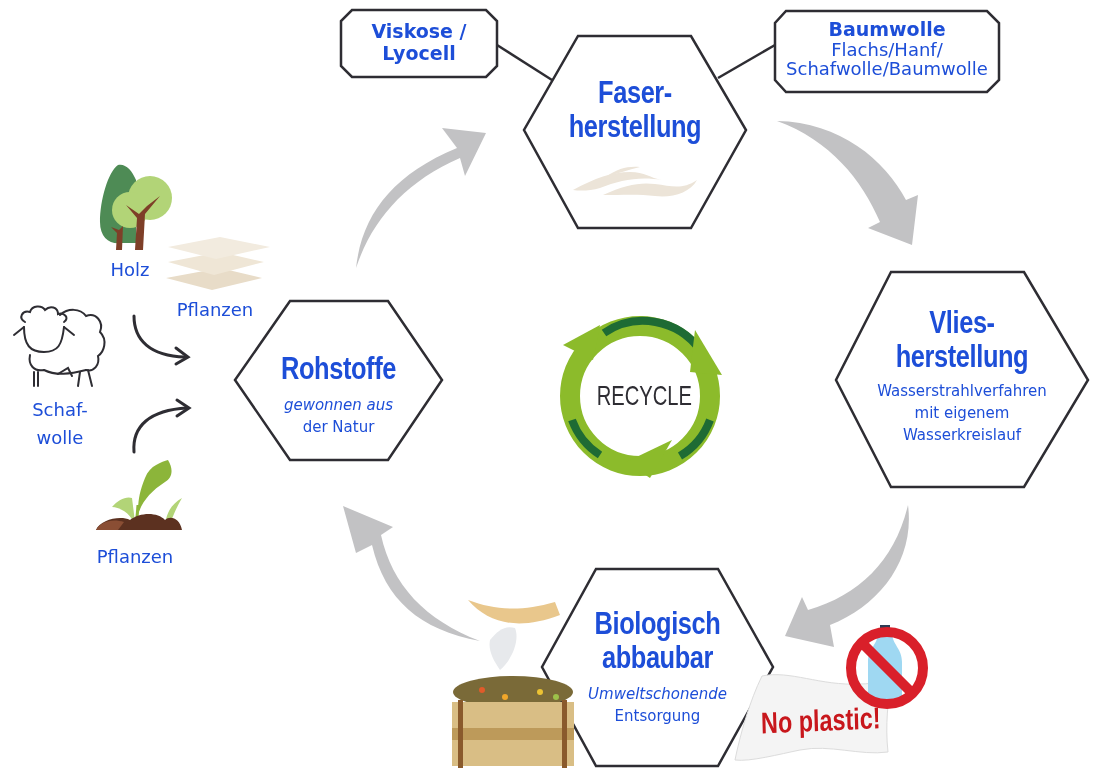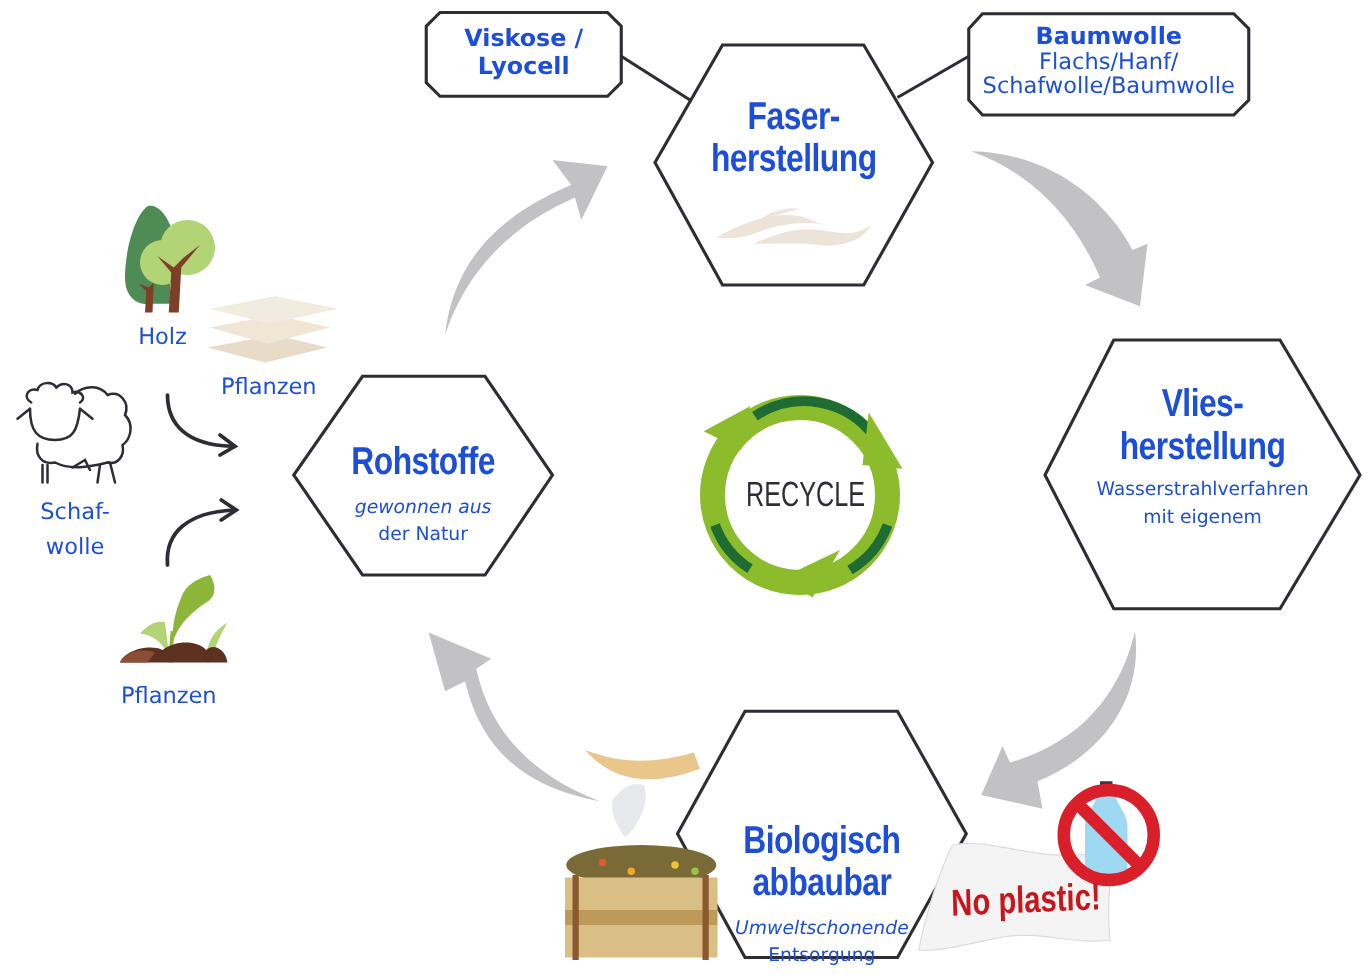--- a/index.html
+++ b/index.html
@@ -143,23 +143,24 @@
   <div class="hex-title">Rohstoffe</div>
   <div class="hex-sub" style="margin-top:8px;font-style:italic;">gewonnen aus</div>
   <div class="hex-sub">der Natur</div>
 </div>
 
 <div class="txt" style="left:836px; top:306px; width:252px;">
   <div class="hex-title">Vlies-</div>
   <div class="hex-title">herstellung</div>
   <div class="hex-sub" style="margin-top:6px;">Wasserstrahlverfahren</div>
   <div class="hex-sub">mit eigenem</div>
+  <div class="hex-sub">Wasserkreislauf</div>
 </div>
 
-<div class="txt" style="left:542px; top:607px; width:231px;margin-top:48px;">
+<div class="txt" style="left:542px; top:607px; width:231px;">
   <div class="hex-title">Biologisch</div>
   <div class="hex-title">abbaubar</div>
   <div class="hex-sub" style="margin-top:8px;font-style:italic;">Umweltschonende</div>
   <div class="hex-sub">Entsorgung</div>
 </div>
 
 <div class="txt recycle-text" style="left:580px; top:380px; width:120px;">RECYCLE</div>
 
 <div class="txt label" style="left:95px; top:256px; width:70px;">Holz</div>
 <div class="txt label" style="left:160px; top:296px; width:110px;">Pflanzen</div>

